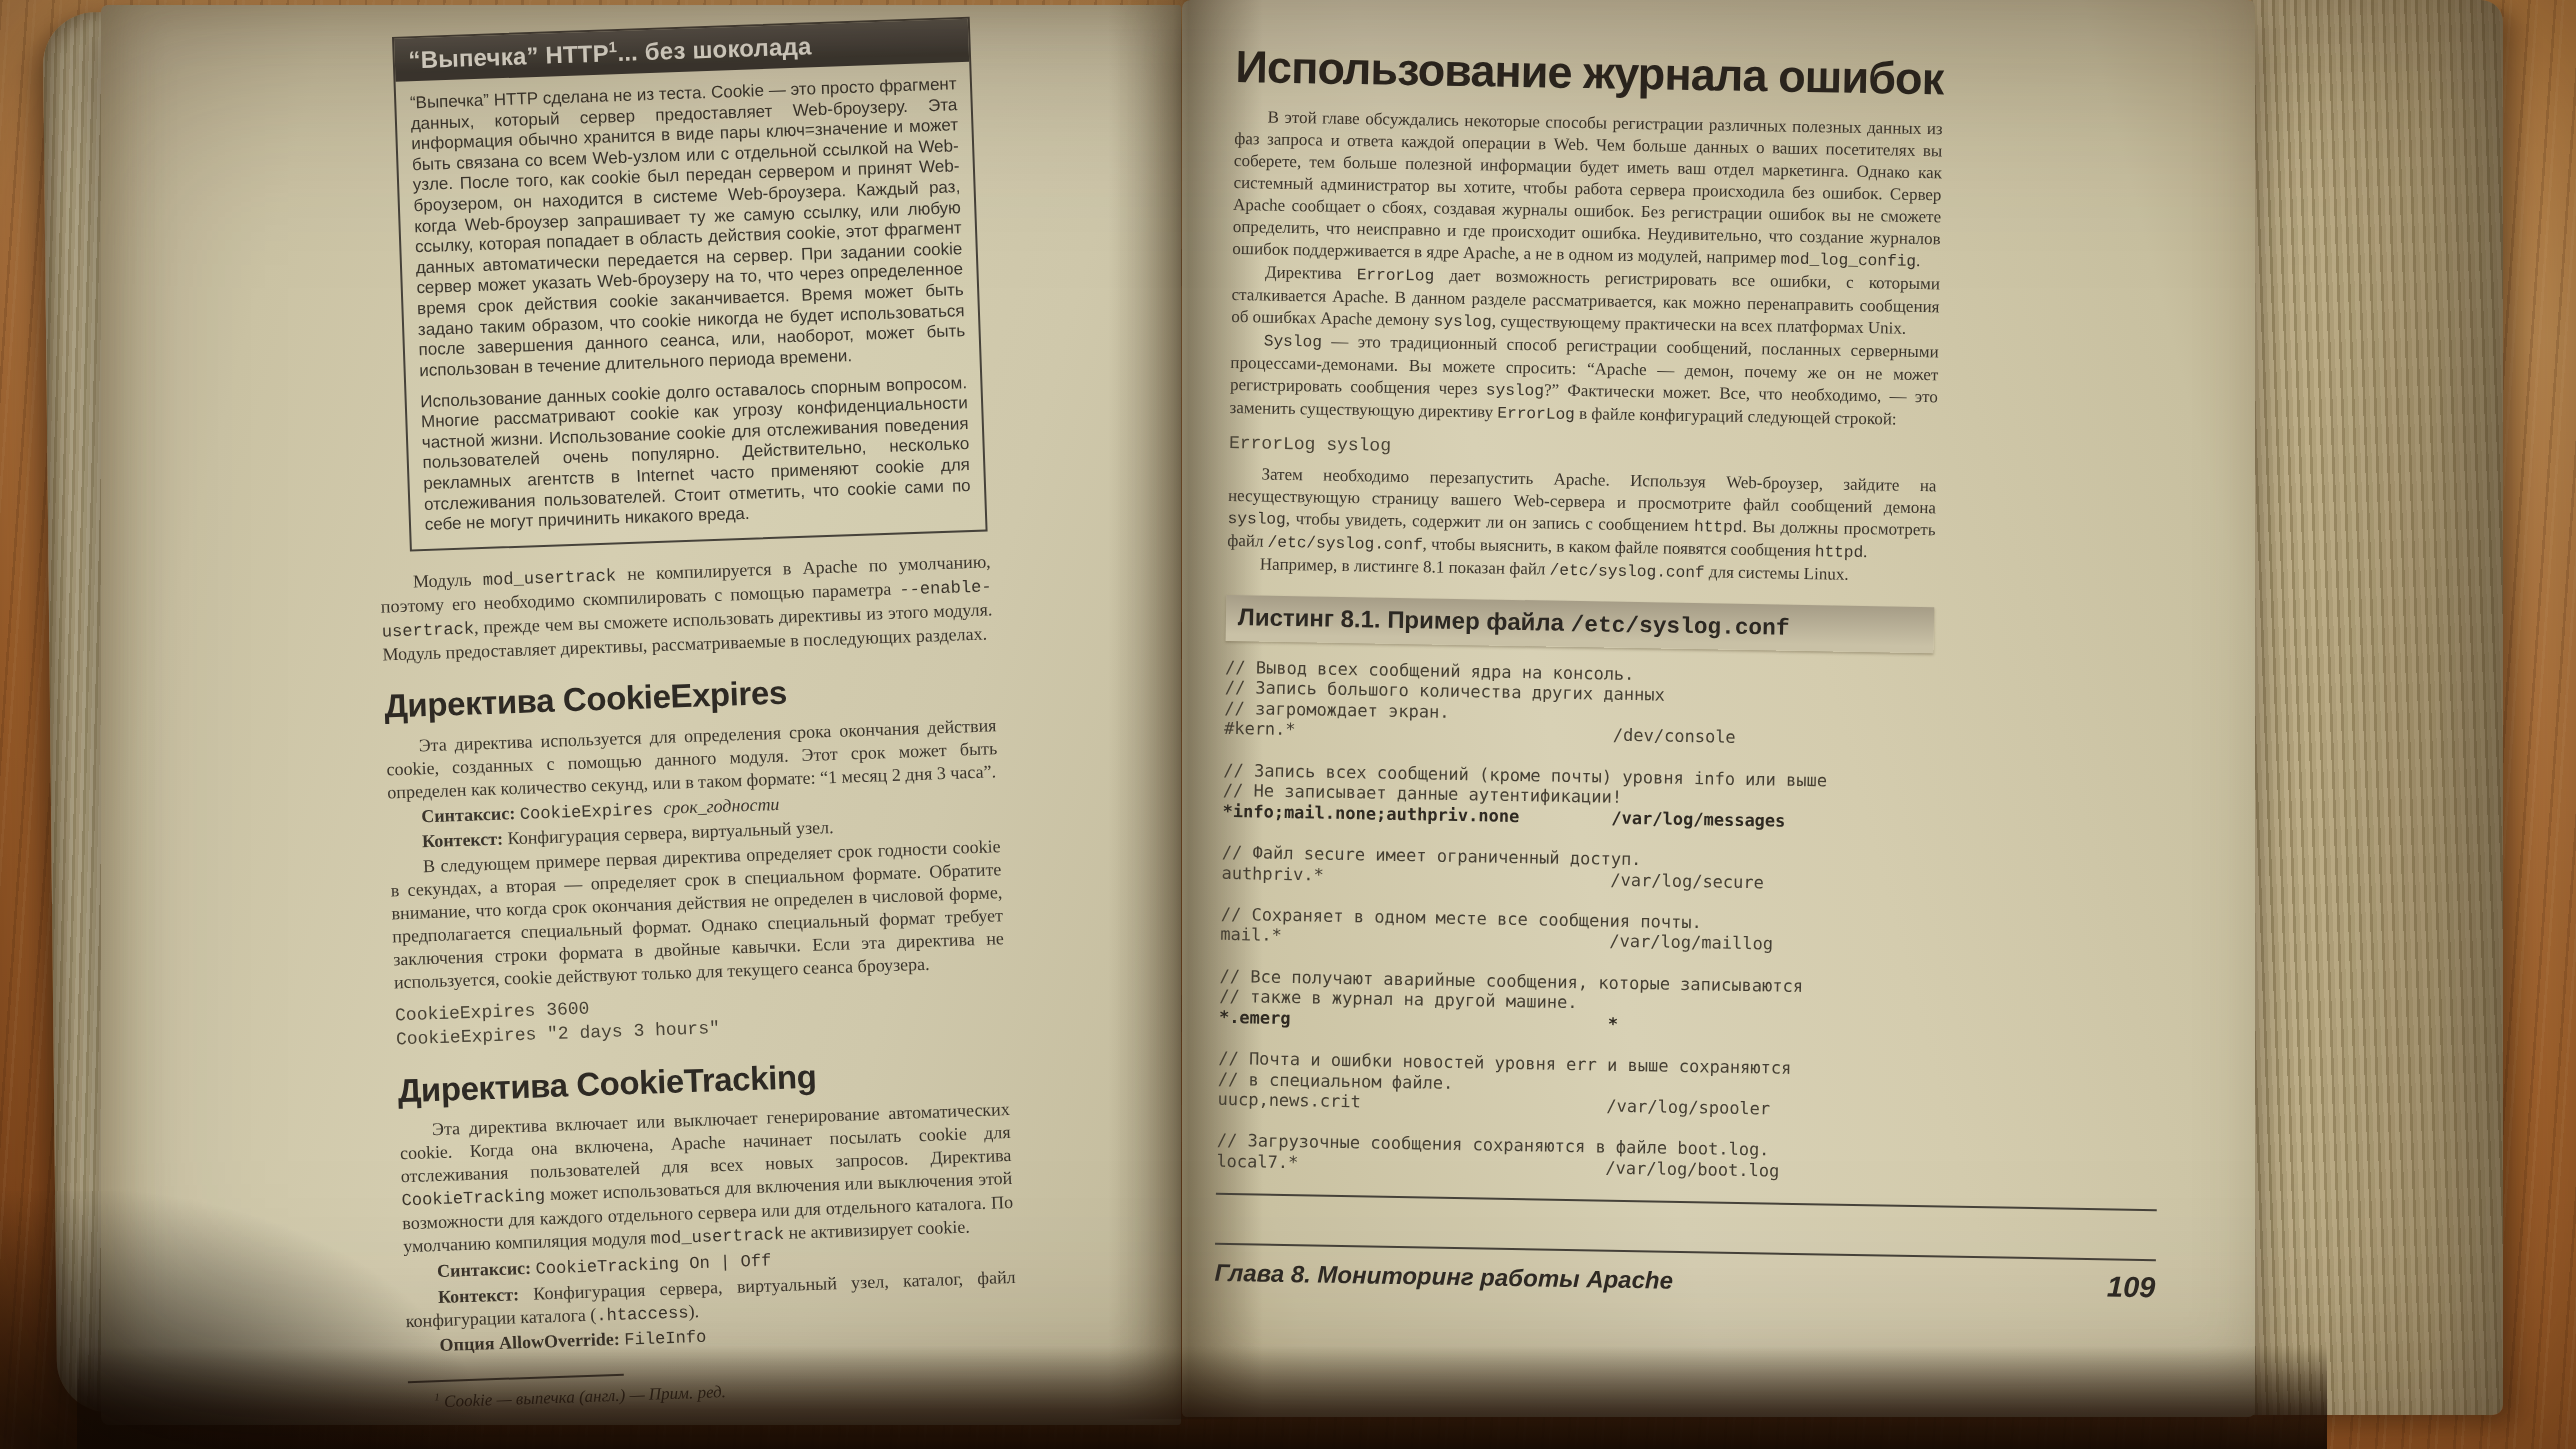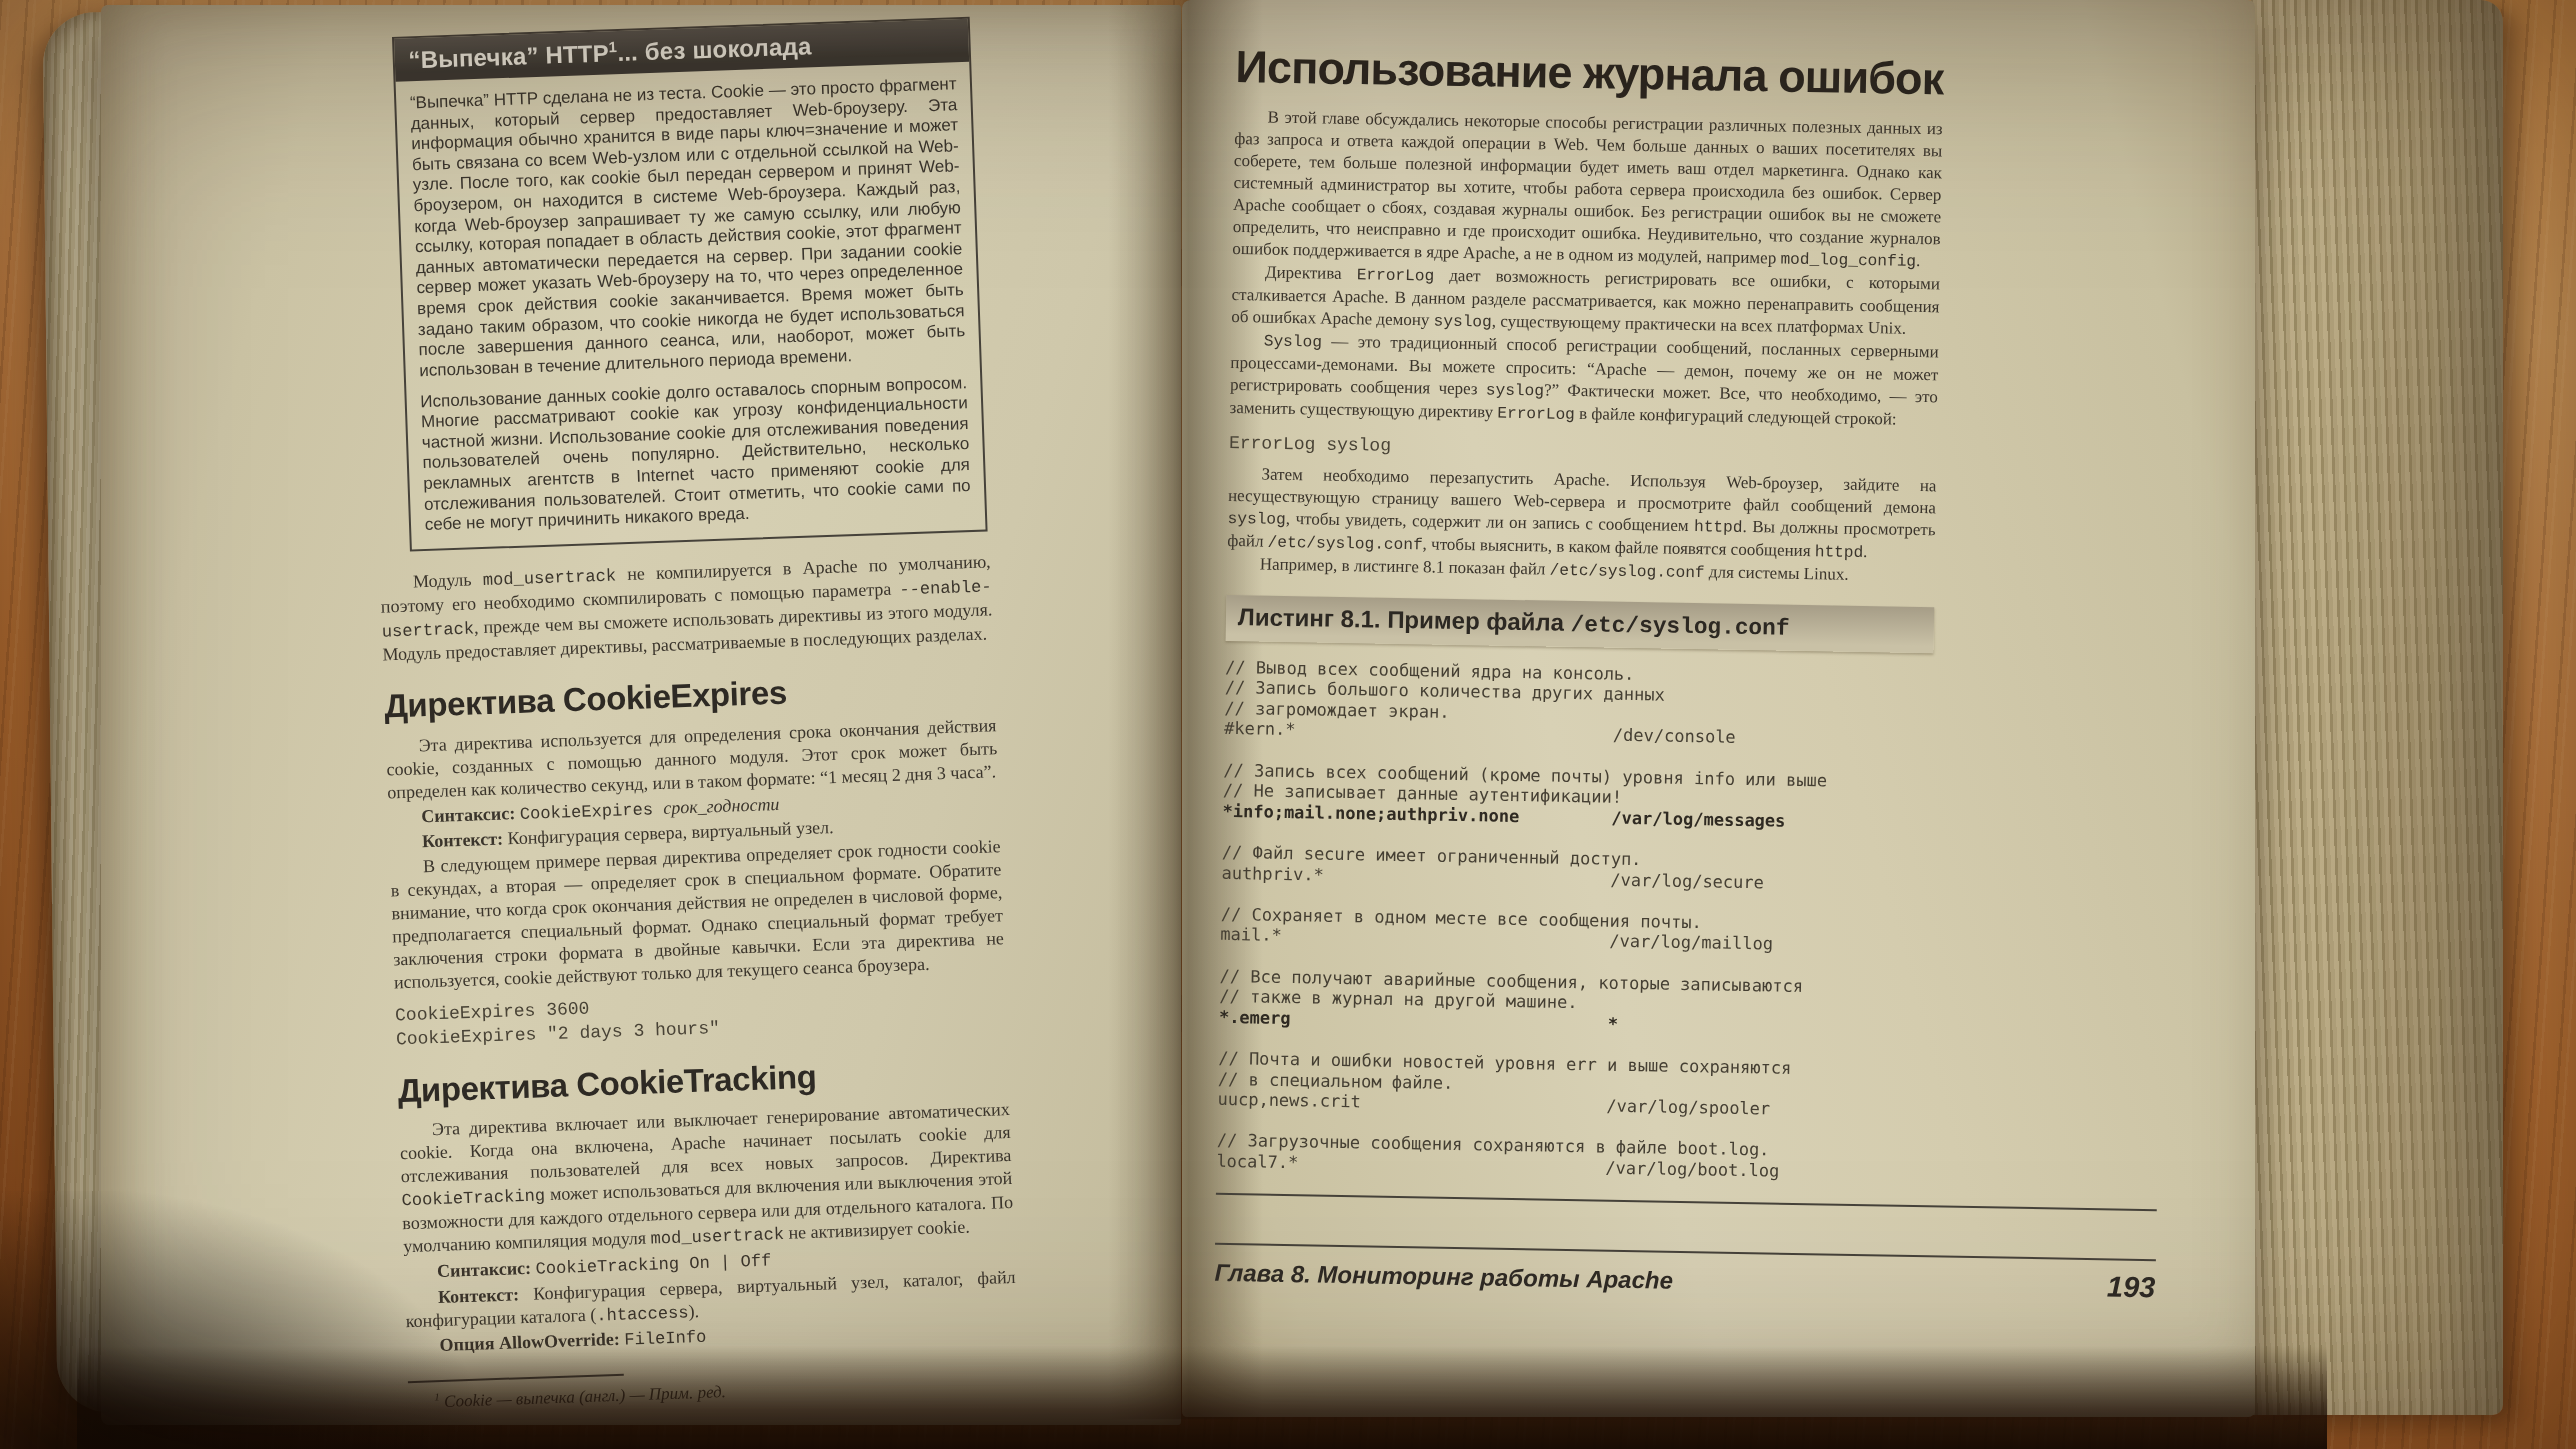--- a/index.html
+++ b/index.html
@@ -128,21 +128,21 @@
     <div class="code-single">ErrorLog syslog</div>
     <div class="para ind"><span class="seg-n">Затем необходимо перезапустить Apache. Используя Web-броузер, зайдите на несуществующую страницу вашего Web-сервера и просмотрите файл сообщений демона </span><span class="seg-code">syslog</span><span class="seg-n">, чтобы увидеть, содержит ли он запись с сообщением </span><span class="seg-code">httpd</span><span class="seg-n">. Вы должны просмотреть файл </span><span class="seg-code">/etc/syslog.conf</span><span class="seg-n">, чтобы выяснить, в каком файле появятся сообщения </span><span class="seg-code">httpd</span><span class="seg-n">.</span></div>
     <div class="para ind"><span class="seg-n">Например, в листинге 8.1 показан файл </span><span class="seg-code">/etc/syslog.conf</span><span class="seg-n"> для системы Linux.</span></div>
 
     <div class="listing-bar"><span class="seg-b">Листинг 8.1. Пример файла </span><span class="seg-codeb">/etc/syslog.conf</span></div>
     <div class="listing"><div class="line line-c">// Вывод всех сообщений ядра на консоль.</div><div class="line line-c">// Запись большого количества других данных</div><div class="line line-c">// загромождает экран.</div><div class="line line-c">#kern.*                               /dev/console</div><div class="line line-blank">&nbsp;</div><div class="line line-c">// Запись всех сообщений (кроме почты) уровня info или выше</div><div class="line line-c">// Не записывает данные аутентификации!</div><div class="line line-cb">*info;mail.none;authpriv.none         /var/log/messages</div><div class="line line-blank">&nbsp;</div><div class="line line-c">// Файл secure имеет ограниченный доступ.</div><div class="line line-c">authpriv.*                            /var/log/secure</div><div class="line line-blank">&nbsp;</div><div class="line line-c">// Сохраняет в одном месте все сообщения почты.</div><div class="line line-c">mail.*                                /var/log/maillog</div><div class="line line-blank">&nbsp;</div><div class="line line-c">// Все получают аварийные сообщения, которые записываются</div><div class="line line-c">// также в журнал на другой машине.</div><div class="line line-cb">*.emerg                               *</div><div class="line line-blank">&nbsp;</div><div class="line line-c">// Почта и ошибки новостей уровня err и выше сохраняются</div><div class="line line-c">// в специальном файле.</div><div class="line line-c">uucp,news.crit                        /var/log/spooler</div><div class="line line-blank">&nbsp;</div><div class="line line-c">// Загрузочные сообщения сохраняются в файле boot.log.</div><div class="line line-c">local7.*                              /var/log/boot.log</div></div>
 
     <div class="rp-rule"></div>
     <div class="rp-footer">
       <span class="footer-title">Глава 8. Мониторинг работы Apache</span>
-      <span class="page-num">193</span>
+      <span class="page-num">109</span>
     </div>
   </div>
 
   <div class="bottom-shadow"></div>
   <div class="corner-dark"></div>
   <div class="vignette"></div>
 </div>
 
 
 </body></html>

